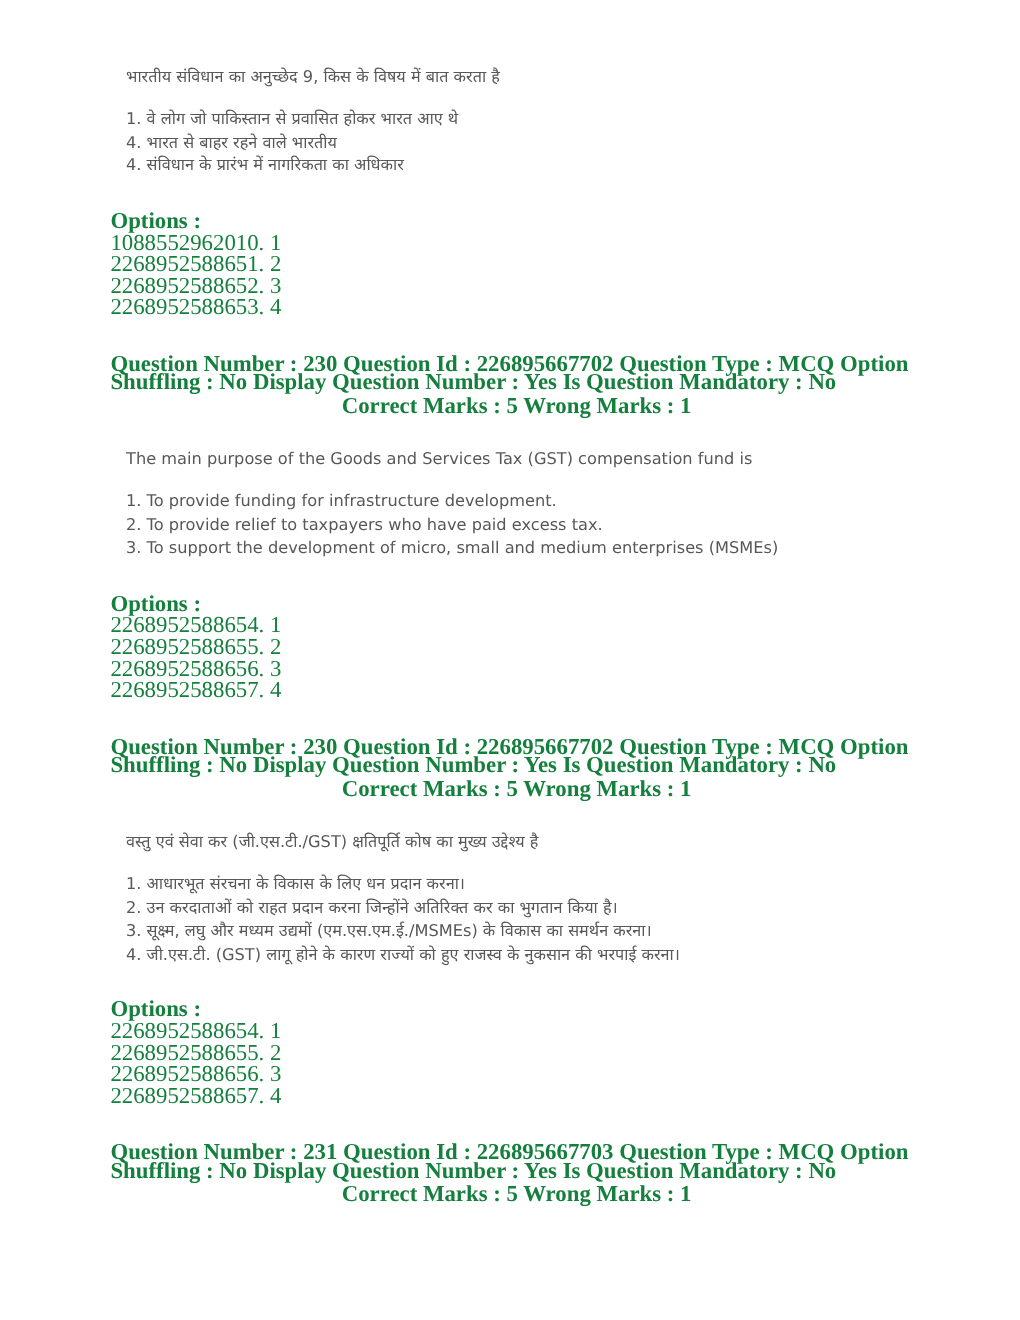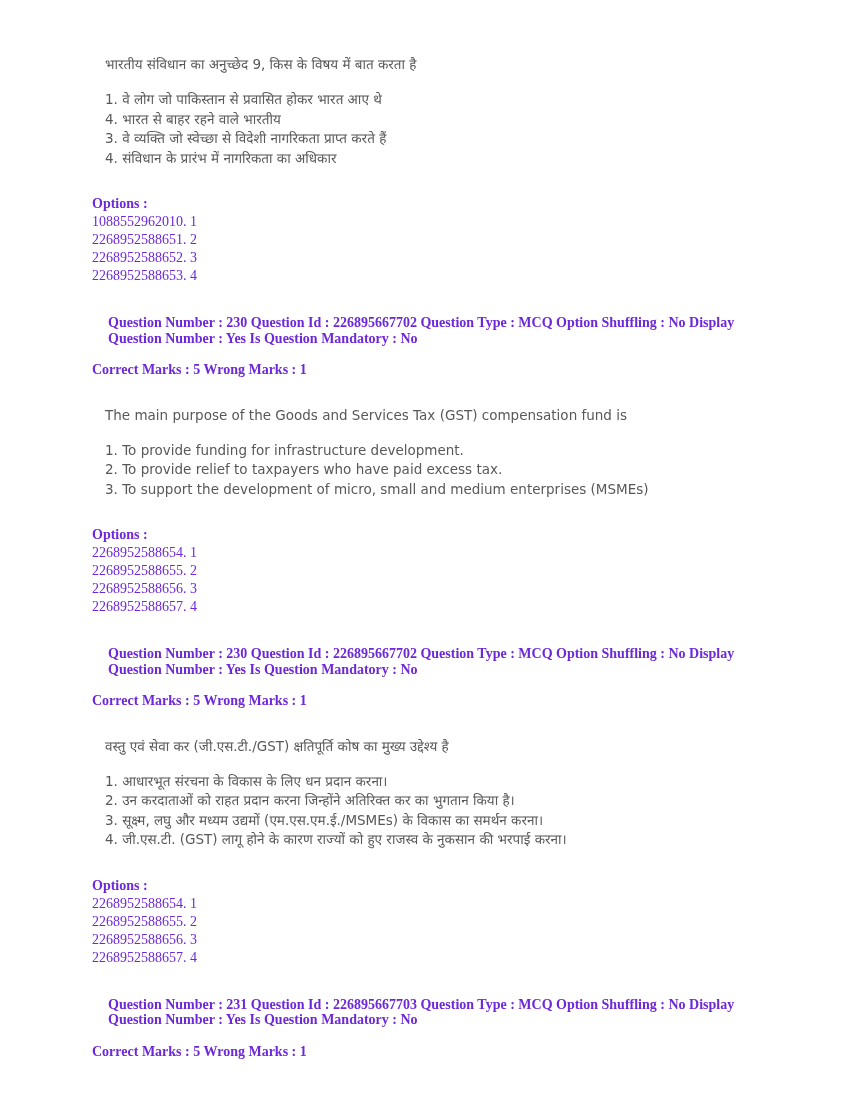--- a/index.html
+++ b/index.html
@@ -30,65 +30,65 @@
     margin: 0 0 17px 0;
     line-height: 17px;
   }
   .q-option {
     margin: 0;
     line-height: 19.5px;
   }
   
   .serif {
     font-family: "Liberation Serif", "DejaVu Serif", serif;
-    color: #6d28d9;
-    font-size: 14px;
+    color: #15803d;
+    font-size: 19px;
   }
   .options-block {
     margin-top: 27px;
   }
   .options-label {
     font-weight: bold;
     margin: 0;
     line-height: 18px;
   }
   .option-id {
     margin: 0;
     line-height: 18px;
   }
   .meta-block {
     margin-top: 30px;
     font-weight: bold;
   }
   .meta-line {
-    margin: 16px;
+    margin: 0;
     line-height: 15.5px;
     max-width: 685px;
   }
   .marks-line {
     margin: 4px 0 0 0;
     line-height: 15.5px;
+    text-align: center;
   }
   .question-section {
     margin-top: 29px;
   }
   .first {
     margin-top: 0;
   }
 </style>
 </head>
 <body>
 
 <div class="page">
 
   <section class="q-block question-section first">
     <p class="q-title">भारतीय संविधान का अनुच्छेद 9, किस के विषय में बात करता है</p>
     <p class="q-option">1. वे लोग जो पाकिस्तान से प्रवासित होकर भारत आए थे</p>
     <p class="q-option">4. भारत से बाहर रहने वाले भारतीय</p>
-    <p class="q-option">3. वे व्यक्ति जो स्वेच्छा से विदेशी नागरिकता प्राप्त करते हैं</p>
     <p class="q-option">4. संविधान के प्रारंभ में नागरिकता का अधिकार</p>
   </section>
 
   <div class="serif options-block">
     <p class="options-label">Options :</p>
     <p class="option-id">1088552962010. 1</p>
     <p class="option-id">2268952588651. 2</p>
     <p class="option-id">2268952588652. 3</p>
     <p class="option-id">2268952588653. 4</p>
   </div>

